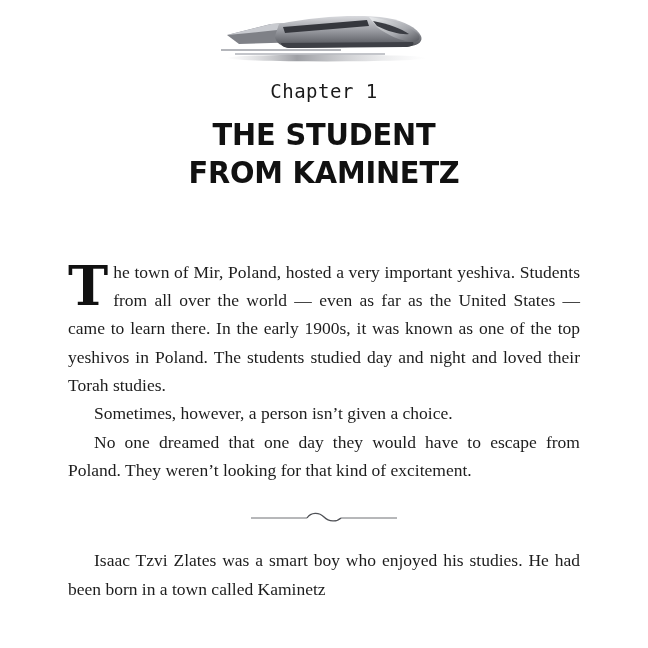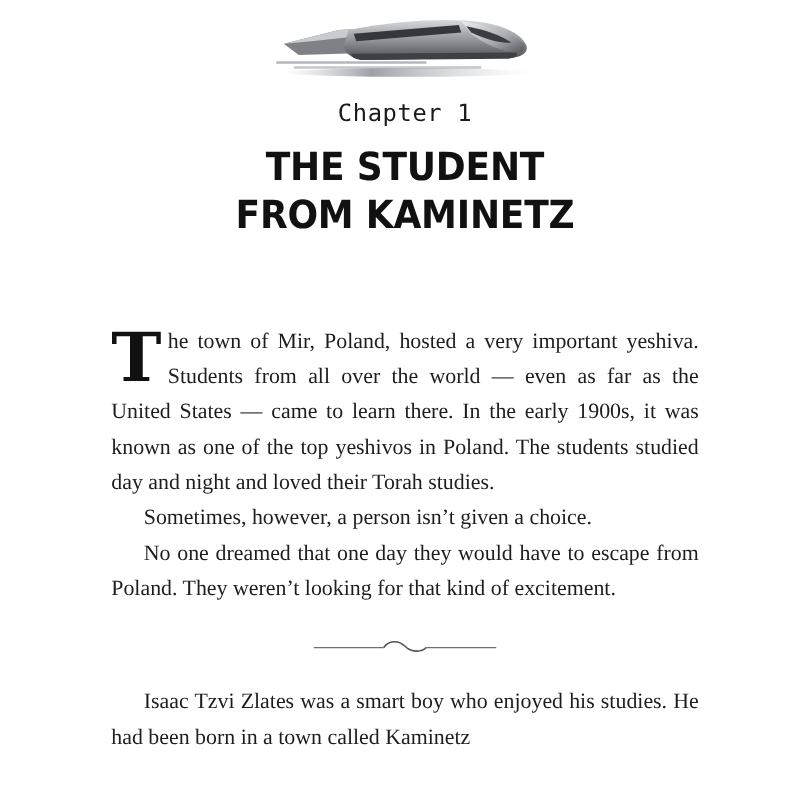--- a/index.html
+++ b/index.html
@@ -14,21 +14,21 @@
     color: #1a1a1a;
     overflow: hidden;
     position: relative;
   }
 
   .page {
     width: 648px;
     height: 468px;
     position: relative;
     box-sizing: border-box;
-    padding: 0 89px;
+    padding: 0 68px;
   }
 
   
   .train-wrap {
     height: 62px;
     display: flex;
     align-items: flex-end;
     justify-content: center;
     padding-top: 4px;
   }

